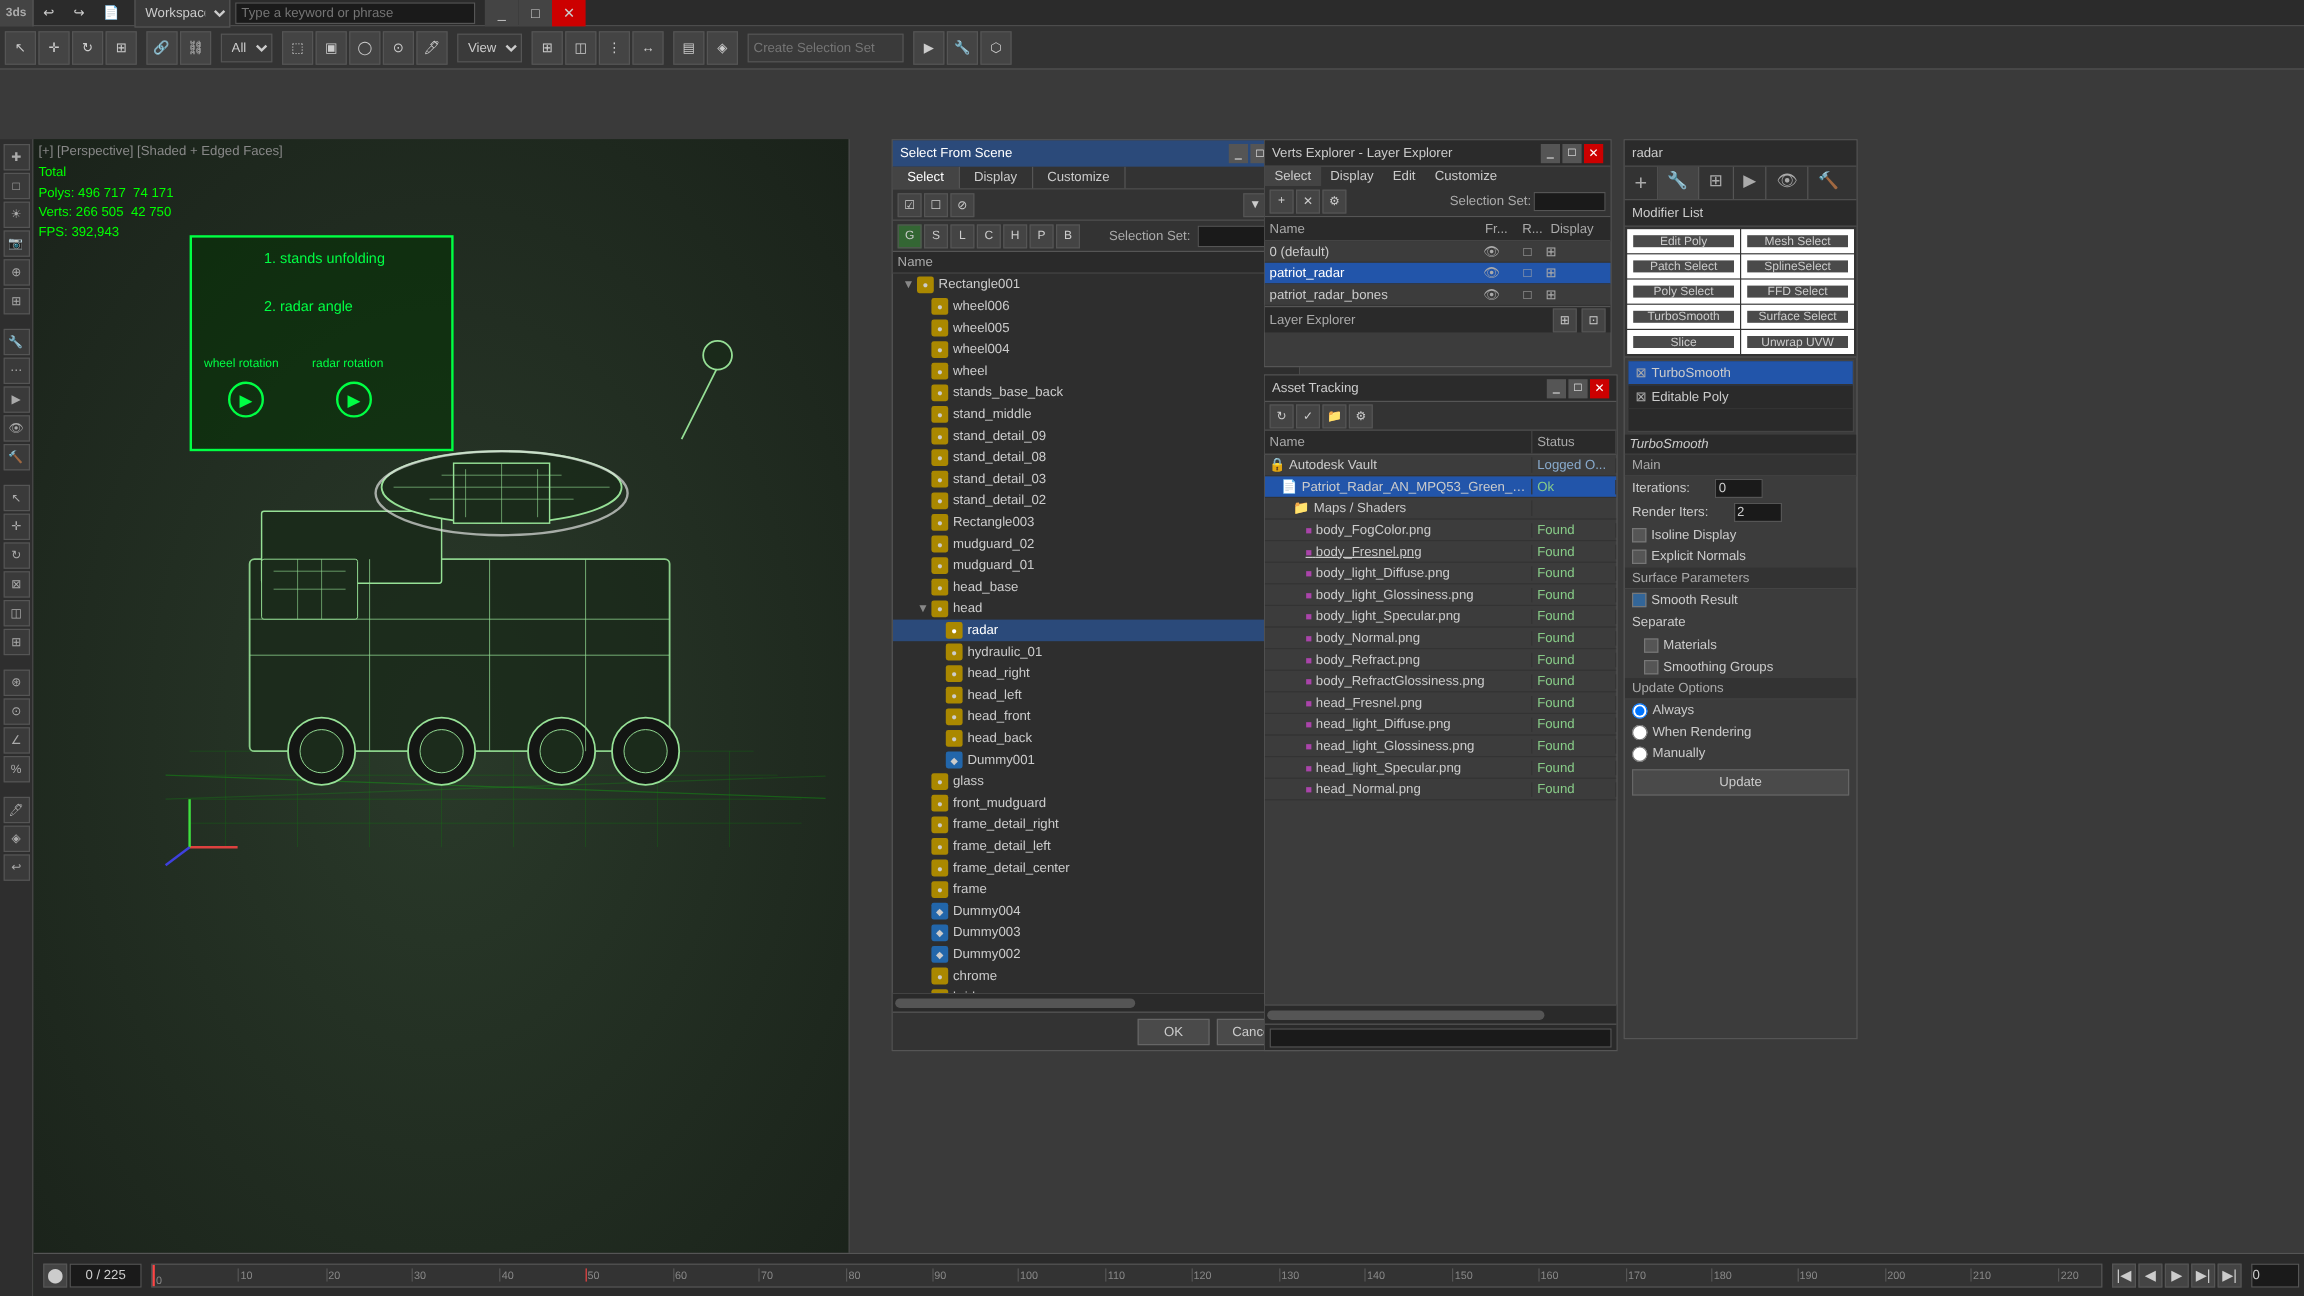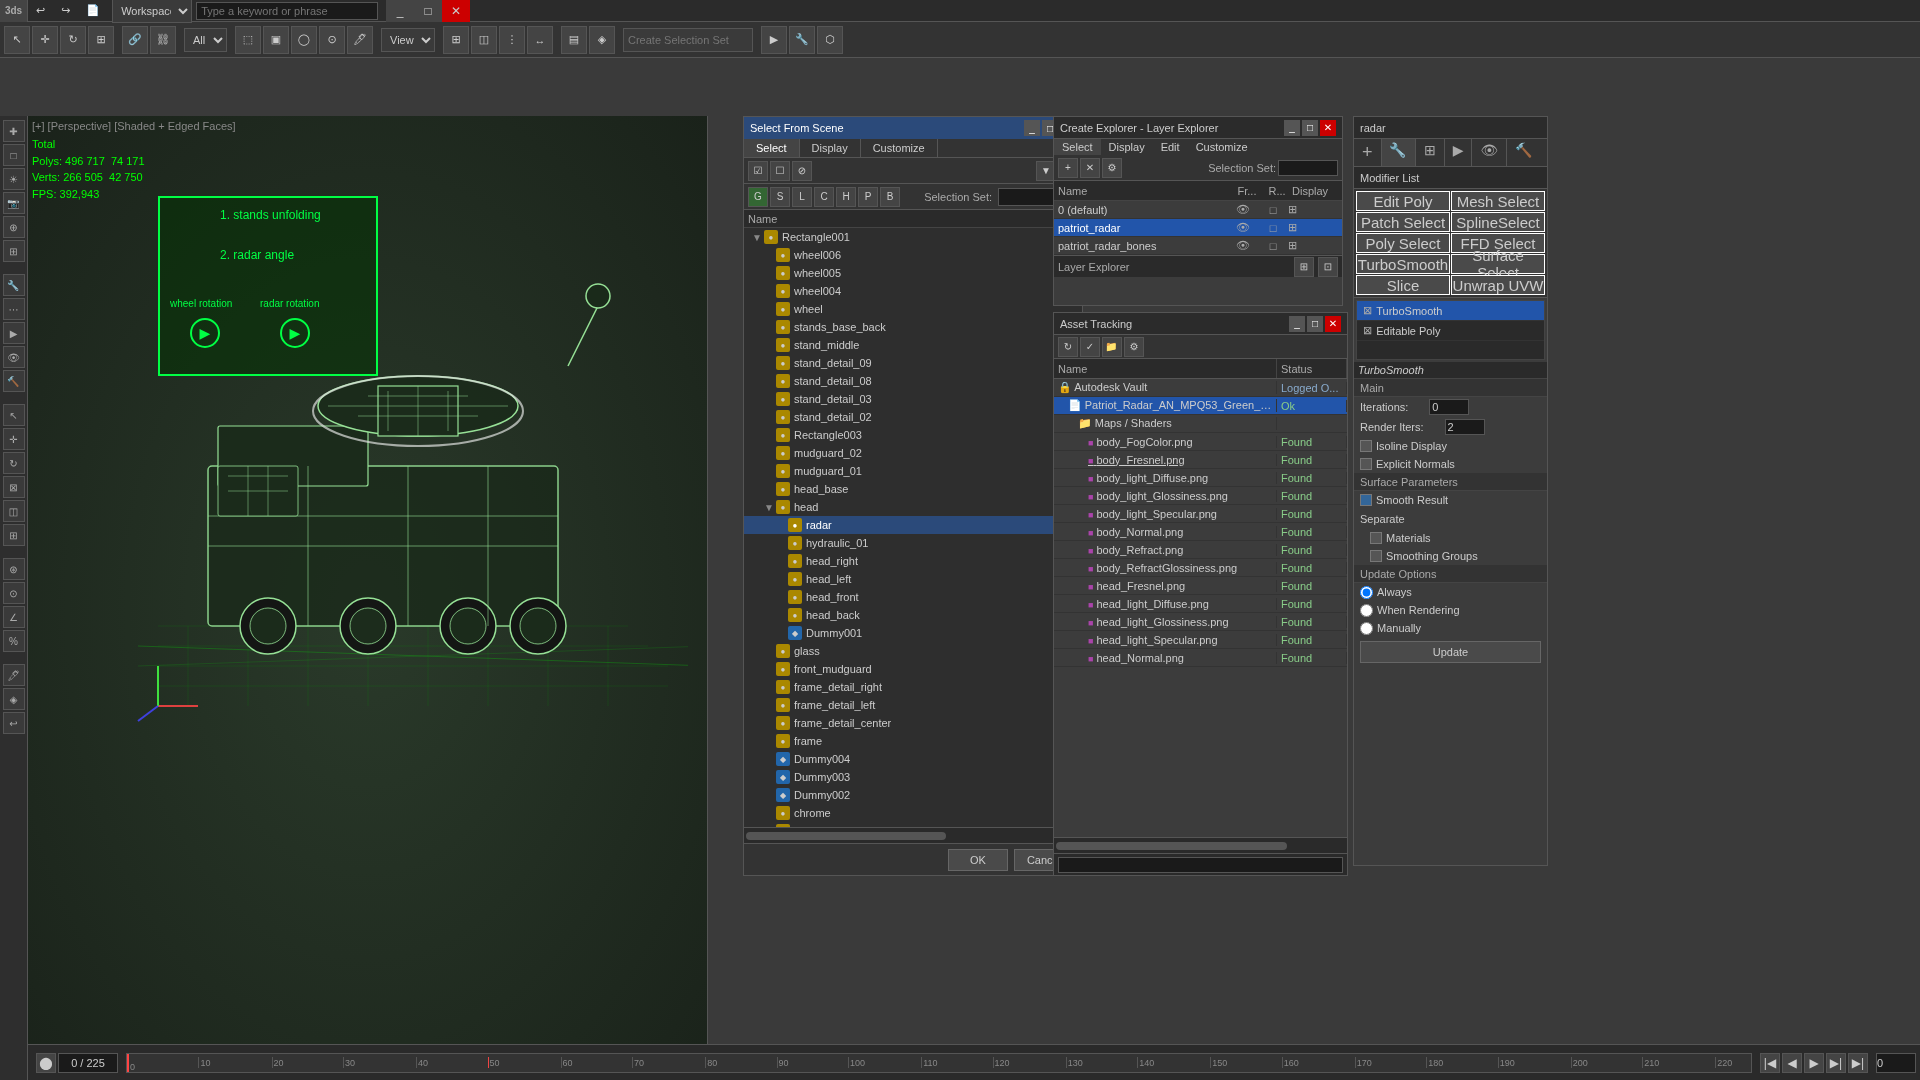--- a/index.html
+++ b/index.html
@@ -410,23 +410,23 @@
       display: grid;
       grid-template-columns: 1fr 1fr;
       gap: 1px;
       padding: 2px;
       background: #333;
       border-bottom: 1px solid #555;
     }
     .mod-btn {
       height: 20px;
       background: #4a4a4a;
-      border: 1px solid #ffffff;
-      color: #ccc;
-      font-size: 15px;
+      border: 5px solid #ffffff;
+      color: #ccc;
+      font-size: 10px;
       cursor: pointer;
       display: flex; align-items: center; justify-content: center;
       text-align: center;
     }
     .modifier-list-box {
       background: #2a2a2a;
       min-height: 60px;
       margin: 2px;
       border: 1px solid #444;
     }
@@ -569,21 +569,21 @@
   <div class="menu-logo">3ds</div>
   <div class="menu-item">↩</div>
   <div class="menu-item">↪</div>
   <div class="menu-item">📄</div>
   <div style="width:80px;margin:0 4px;">
     <select class="tb-dropdown" style="width:100%">
       <option>Workspace: Default</option>
     </select>
   </div>
   <div style="margin-right:8px;font-size:11px;color:#aaa;">
-    <input type="text" style="width: 182px; height: 18px; background: rgb(26, 26, 26); border: 1px solid rgb(85, 85, 85); color: rgb(204, 204, 204); font-size: 11px; padding: 0px 4px;" placeholder="Type a keyword or phrase">
+    <input type="text" style="width: 200px; height: 18px; background: rgb(26, 26, 26); border: 1px solid rgb(85, 85, 85); color: rgb(204, 204, 204); font-size: 11px; padding: 0px 4px;" placeholder="Type a keyword or phrase">
   </div>
   <div class="win-controls">
     <button class="win-btn">_</button>
     <button class="win-btn">□</button>
     <button class="win-btn close">✕</button>
   </div>
 </div>
 
 <div id="toolbar">
   <button class="tb-btn">↖</button>
@@ -980,21 +980,21 @@
       </div>
 
       <div class="panel-footer">
         <button class="footer-btn">OK</button>
         <button class="footer-btn">Cancel</button>
       </div>
     </div>
 
     <div id="scene-explorer" style="position:absolute;left:345px;top:0;width:290px;height:190px;background:#3c3c3c;border:1px solid #555;display:flex;flex-direction:column;">
       <div class="se-titlebar">
-        <span>Create Explorer - Layer Explorer</span>
+        <span>Verts Explorer - Layer Explorer</span>
         <div style="display:flex;gap:2px;">
           <button class="panel-close-btn" style="background:#555;">_</button>
           <button class="panel-close-btn" style="background:#555;">□</button>
           <button class="panel-close-btn">✕</button>
         </div>
       </div>
       <div class="se-tabs">
         <div class="se-tab active">Select</div>
         <div class="se-tab">Display</div>
         <div class="se-tab">Edit</div>

